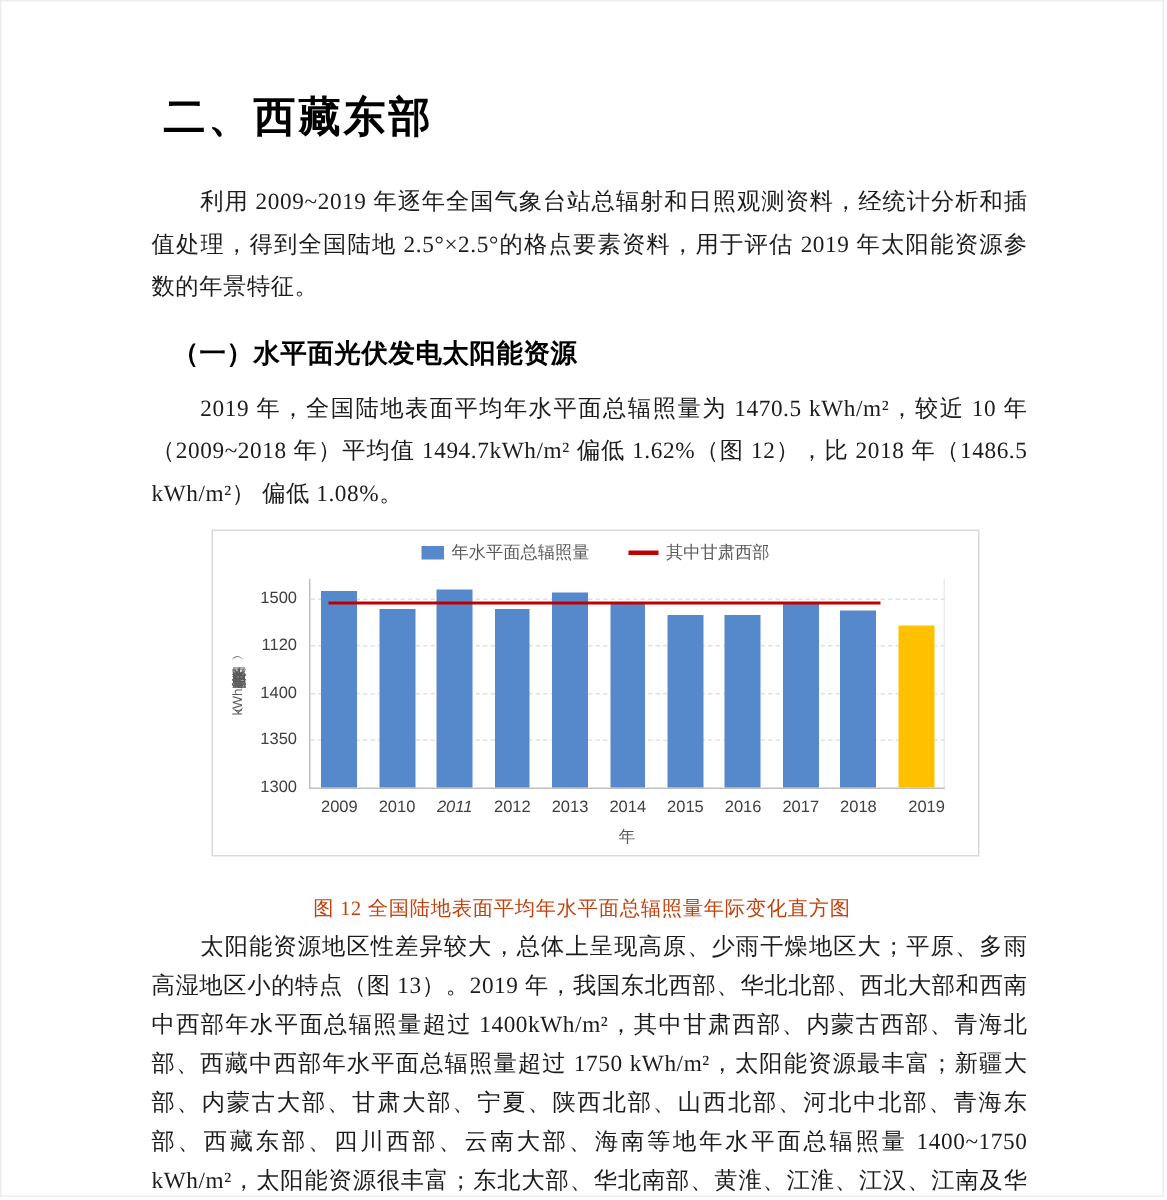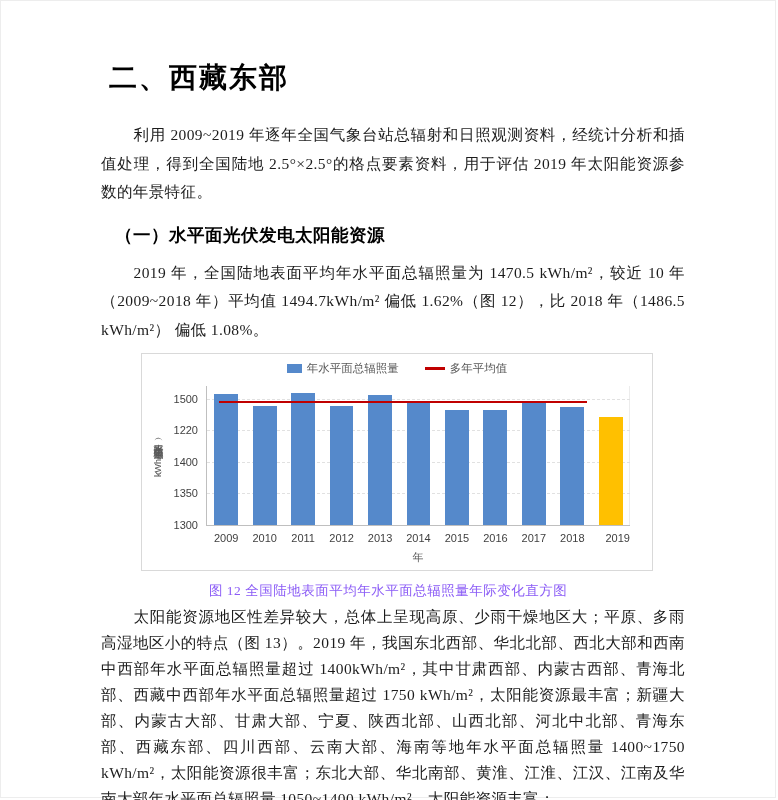--- a/index.html
+++ b/index.html
@@ -56,22 +56,22 @@
   .xtick{position:absolute;top:100%;margin-top:7px;text-align:center;font-size:11px;color:#3f3f3f;}
   .ylab{
     position:absolute;left:9px;top:32px;bottom:44px;
     display:flex;flex-direction:column;align-items:center;justify-content:center;
     color:#595959;gap:3px;
   }
   .ylab-cn{writing-mode:vertical-rl;text-orientation:upright;font-size:10px;letter-spacing:1px;}
   .ylab-unit{writing-mode:vertical-rl;transform:rotate(180deg);font-size:9px;}
   .xlab{position:absolute;bottom:5px;left:64px;right:22px;text-align:center;font-size:11px;color:#595959;}
   .fig-caption{
-    margin:11px 0 4px -10px;text-align:center;
-    font-size:13.5px;color:#8b5cf6;letter-spacing:0.5px;
+    margin:26px 0 4px -10px;text-align:center;
+    font-size:13.5px;color:#c2410c;letter-spacing:0.5px;
   }
 </style>
 </head>
 <body>
 
 <div class="page">
   <div class="content">
 
     <h1 class="doc-title">二、西藏东部</h1>
 
@@ -82,44 +82,44 @@
     <p class="para indent">2019 年，全国陆地表面平均年水平面总辐照量为 1470.5 kWh/m²，较近 10 年（2009~2018 年）平均值 1494.7kWh/m² 偏低 1.62%（图 12），比 2018 年（1486.5 kWh/m²） 偏低 1.08%。</p>
 
     <figure class="chart-box">
       <div class="legend">
           <div class="legend-item">
             <div class="swatch swatch-bar" style="background: rgb(85, 137, 203);"></div>
             <div class="legend-label">年水平面总辐照量</div>
           </div>
           <div class="legend-item">
             <div class="swatch swatch-line" style="background: rgb(192, 0, 0);"></div>
-            <div class="legend-label">多年平均值</div>
+            <div class="legend-label">其中甘肃西部</div>
           </div>
         </div>
       <div class="ylab">
         <span class="ylab-cn">水平面总辐照量</span>
         <span class="ylab-unit">（kWh/m²）</span>
       </div>
       <div class="plot">
           <div class="plot-right-edge"></div>
           <div class="ytick" style="top: calc(100% - 6px);">1300</div>
           <div class="gridline" style="top: 77.2727%;"></div>
           <div class="ytick" style="top: calc(77.2727% - 6px);">1350</div>
           <div class="gridline" style="top: 54.5455%;"></div>
           <div class="ytick" style="top: calc(54.5455% - 6px);">1400</div>
           <div class="gridline" style="top: 31.8182%;"></div>
-          <div class="ytick" style="top: calc(31.8182% - 6px);">1220</div>
+          <div class="ytick" style="top: calc(31.8182% - 6px);">1120</div>
           <div class="gridline" style="top: 9.09091%;"></div>
           <div class="ytick" style="top: calc(9.09091% - 6px);">1500</div>
           <div class="bar" style="left: 1.72727%; width: 5.63636%; top: 5.68182%; background: rgb(85, 137, 203);"></div>
           <div class="xtick" style="left: 0%; width: 9.09091%;">2009</div>
           <div class="bar" style="left: 10.8182%; width: 5.63636%; top: 14.3182%; background: rgb(85, 137, 203);"></div>
           <div class="xtick" style="left: 9.09091%; width: 9.09091%;">2010</div>
           <div class="bar" style="left: 19.9091%; width: 5.63636%; top: 5.22727%; background: rgb(85, 137, 203);"></div>
-          <div class="xtick" style="left: 18.1818%; width: 9.09091%;">2011</div>
+          <div class="xtick" style="left: 18.1818%; width: 9.09091%; font-style: italic;">2011</div>
           <div class="bar" style="left: 29%; width: 5.63636%; top: 14.3182%; background: rgb(85, 137, 203);"></div>
           <div class="xtick" style="left: 27.2727%; width: 9.09091%;">2012</div>
           <div class="bar" style="left: 38.0909%; width: 5.63636%; top: 6.59091%; background: rgb(85, 137, 203);"></div>
           <div class="xtick" style="left: 36.3636%; width: 9.09091%; text-align: center;">2013</div>
           <div class="bar" style="left: 47.1818%; width: 5.63636%; top: 11.8182%; background: rgb(85, 137, 203);"></div>
           <div class="xtick" style="left: 45.4545%; width: 9.09091%;">2014</div>
           <div class="bar" style="left: 56.2727%; width: 5.63636%; top: 17.5%; background: rgb(85, 137, 203);"></div>
           <div class="xtick" style="left: 54.5455%; width: 9.09091%;">2015</div>
           <div class="bar" style="left: 65.3636%; width: 5.63636%; top: 17.0455%; background: rgb(85, 137, 203);"></div>
           <div class="xtick" style="left: 63.6364%; width: 9.09091%;">2016</div>

